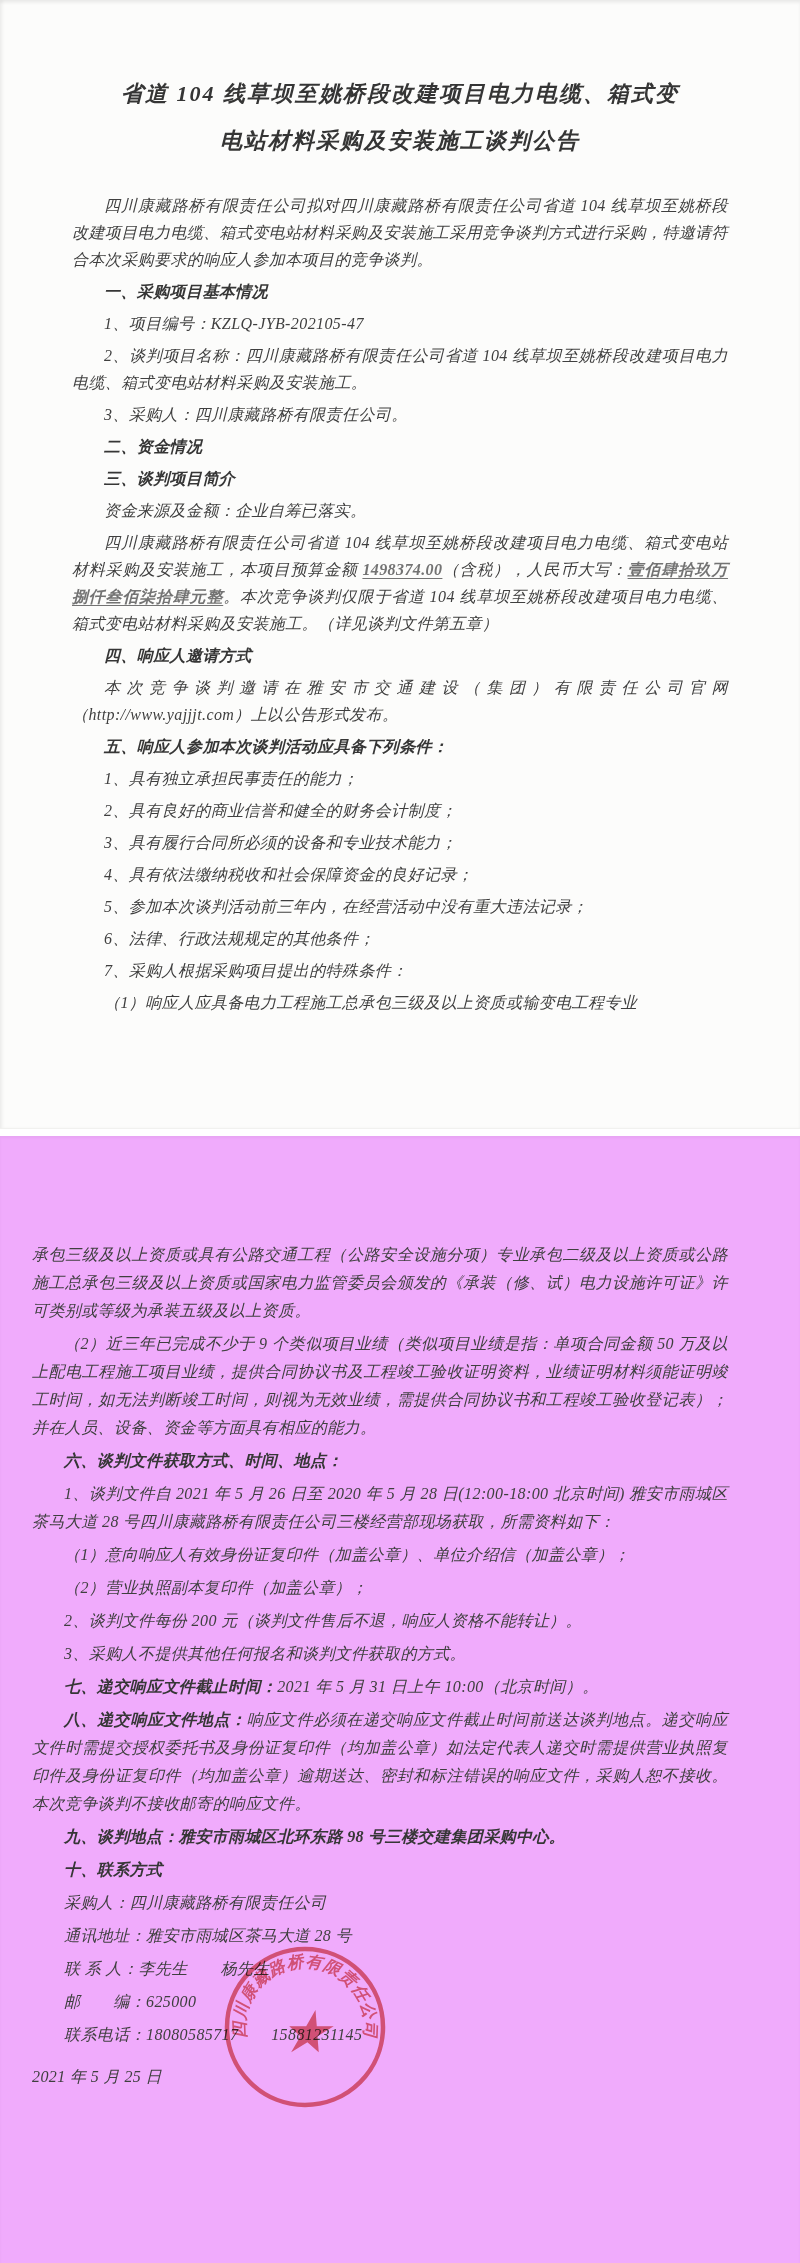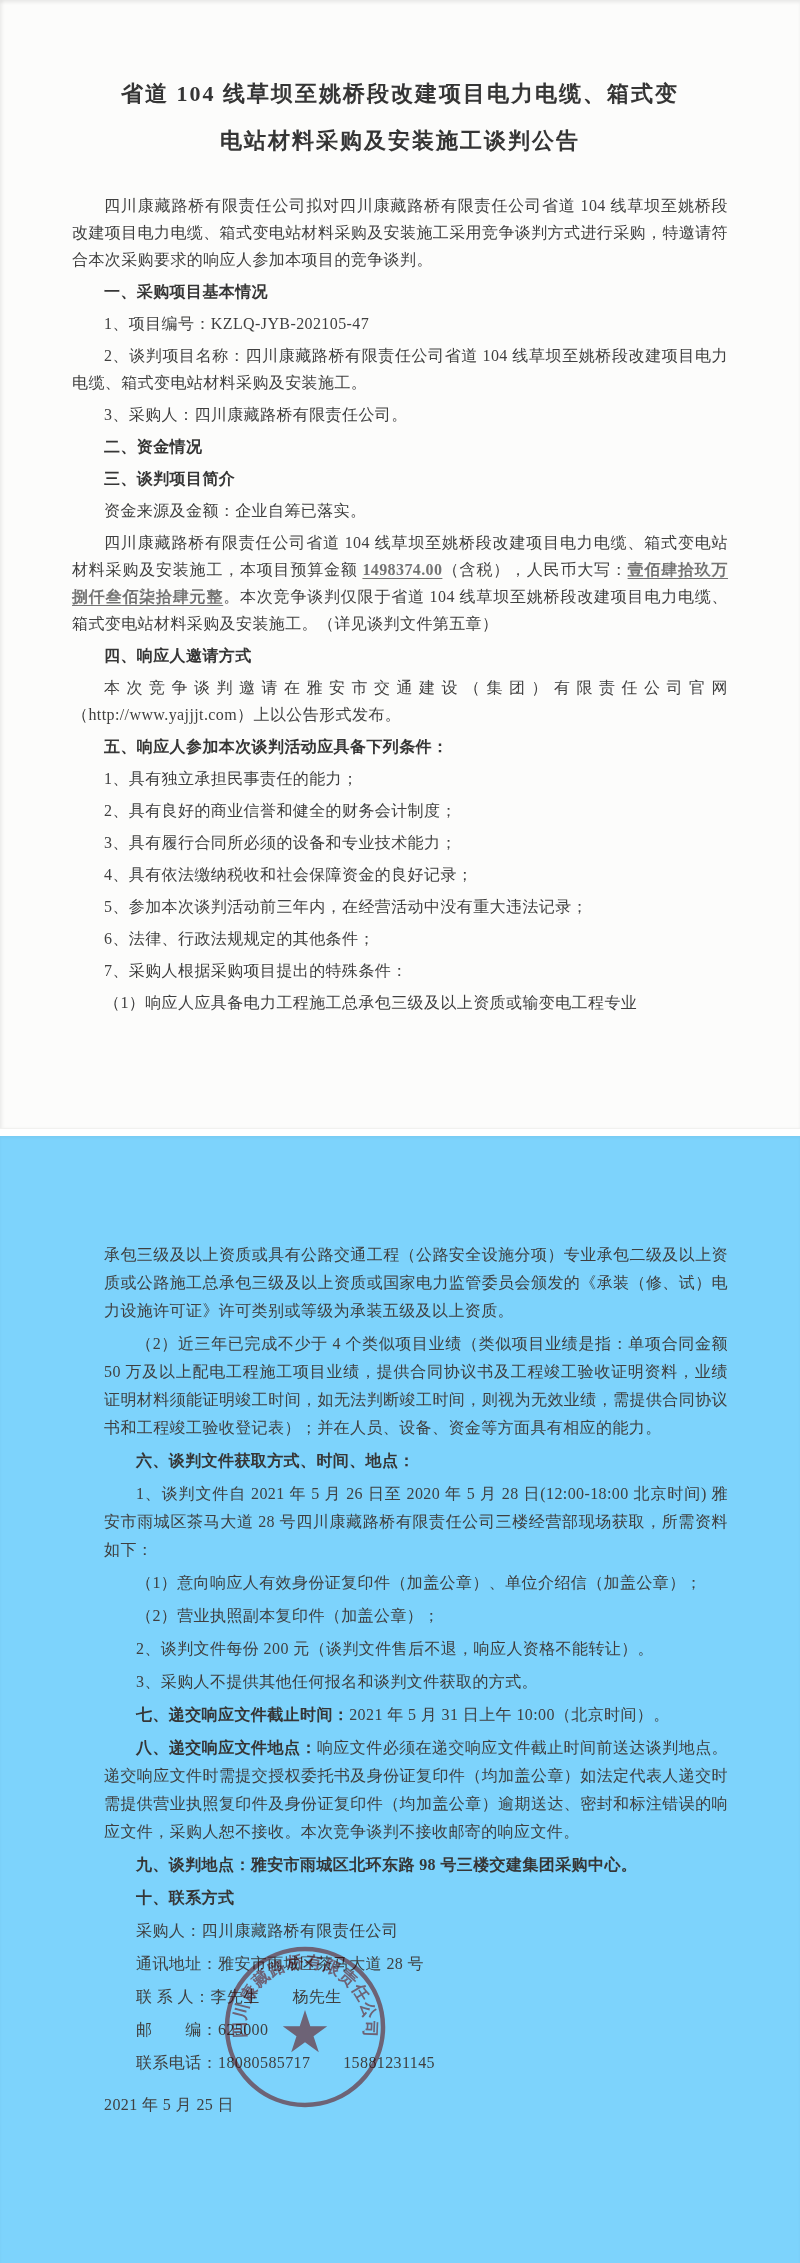--- a/index.html
+++ b/index.html
@@ -8,36 +8,37 @@
     background:#ffffff;
     font-family:"Liberation Serif","DejaVu Serif",serif;
     color:#3f3f3f;
     -webkit-font-smoothing:antialiased;
   }
   .page{
     position:relative;
     width:800px;
     box-sizing:border-box;
     overflow:hidden;
+    font-style:italic;
   }
   .page1{
     height:1128px;
     background:#fcfcfb;
     padding:70px 72px 0 72px;
     box-shadow:inset 0 3px 3px rgba(0,0,0,.06), inset 3px 0 3px rgba(0,0,0,.04);
   }
   .page-sep{
     height:7px;
     background:#ffffff;
     border-top:1px solid #f1f1ef;
   }
   .page2{
     height:1128px;
-    background:#7dd3fc;
-    padding:100px 72px 0 104px;
+    background:#f0abfc;
+    padding:100px 72px 0 32px;
     box-shadow:inset 0 2px 3px rgba(0,0,0,.04);
   }
   h1.doc-title{
     margin:0 0 28px 0;
     font-size:22px;
     line-height:47px;
     font-weight:bold;
     text-align:center;
     letter-spacing:2px;
     color:#353535;
@@ -99,21 +100,21 @@
   <p class="ind">5、参加本次谈判活动前三年内，在经营活动中没有重大违法记录；</p>
   <p class="ind">6、法律、行政法规规定的其他条件；</p>
   <p class="ind">7、采购人根据采购项目提出的特殊条件：</p>
   <p class="ind">（1）响应人应具备电力工程施工总承包三级及以上资质或输变电工程专业</p>
 </div>
 
 <div class="page-sep"></div>
 
 <div class="page page2">
   <p>承包三级及以上资质或具有公路交通工程（公路安全设施分项）专业承包二级及以上资质或公路施工总承包三级及以上资质或国家电力监管委员会颁发的《承装（修、试）电力设施许可证》许可类别或等级为承装五级及以上资质。</p>
-  <p class="ind">（2）近三年已完成不少于 4 个类似项目业绩（类似项目业绩是指：单项合同金额 50 万及以上配电工程施工项目业绩，提供合同协议书及工程竣工验收证明资料，业绩证明材料须能证明竣工时间，如无法判断竣工时间，则视为无效业绩，需提供合同协议书和工程竣工验收登记表）；并在人员、设备、资金等方面具有相应的能力。</p>
+  <p class="ind">（2）近三年已完成不少于 9 个类似项目业绩（类似项目业绩是指：单项合同金额 50 万及以上配电工程施工项目业绩，提供合同协议书及工程竣工验收证明资料，业绩证明材料须能证明竣工时间，如无法判断竣工时间，则视为无效业绩，需提供合同协议书和工程竣工验收登记表）；并在人员、设备、资金等方面具有相应的能力。</p>
 
   <p class="ind bold">六、谈判文件获取方式、时间、地点：</p>
   <p class="ind">1、谈判文件自 2021 年 5 月 26 日至 2020 年 5 月 28 日(12:00-18:00 北京时间) 雅安市雨城区茶马大道 28 号四川康藏路桥有限责任公司三楼经营部现场获取，所需资料如下：</p>
   <p class="ind">（1）意向响应人有效身份证复印件（加盖公章）、单位介绍信（加盖公章）；</p>
   <p class="ind">（2）营业执照副本复印件（加盖公章）；</p>
   <p class="ind">2、谈判文件每份 200 元（谈判文件售后不退，响应人资格不能转让）。</p>
   <p class="ind">3、采购人不提供其他任何报名和谈判文件获取的方式。</p>
 
   <p class="ind"><span class="bold">七、递交响应文件截止时间：</span><span>2021 年 5 月 31 日上午 10:00（北京时间）。</span></p>
 

